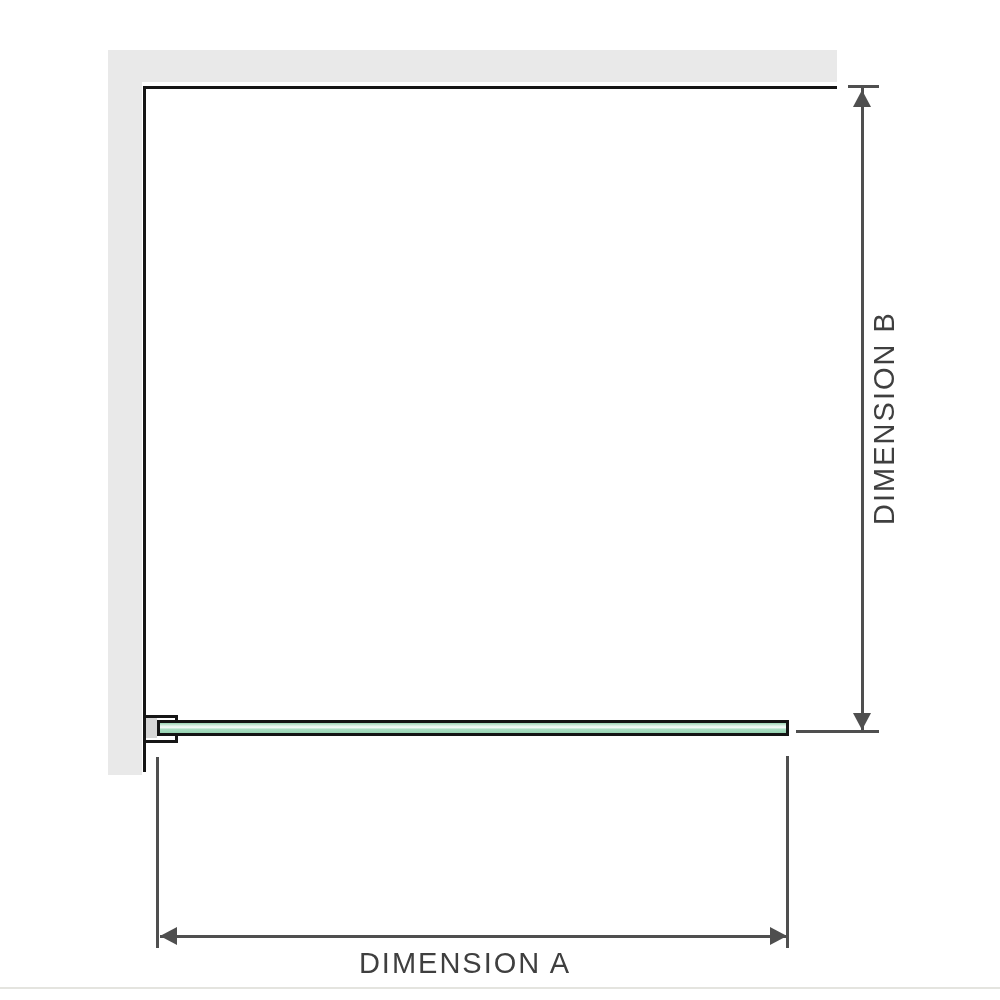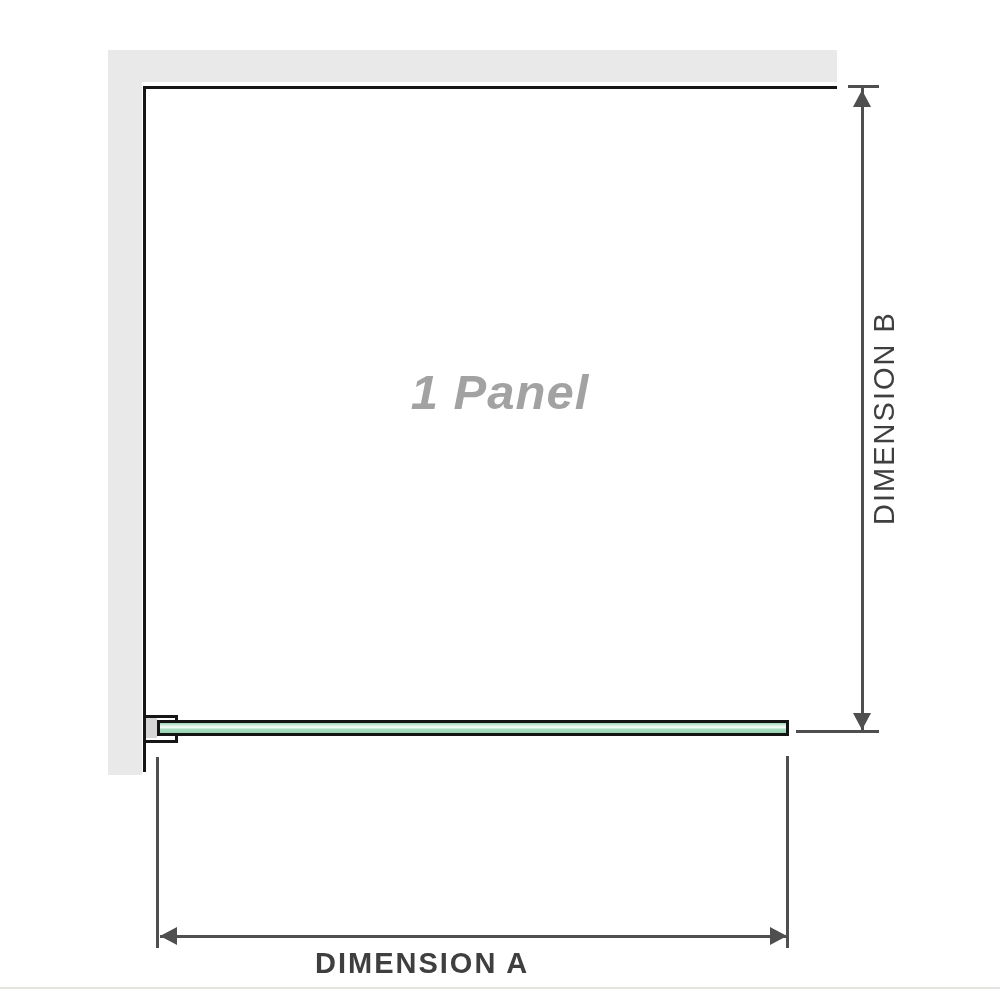--- a/index.html
+++ b/index.html
@@ -61,38 +61,37 @@
   }
   
   .dima-ext-left{left:156px;top:757px;width:3px;height:191px;background:var(--dimension-color);}
   .dima-ext-right{left:786px;top:756px;width:3px;height:192px;background:var(--dimension-color);}
   .dima-line{left:160px;top:935px;width:627px;height:3px;background:var(--dimension-color);}
   .tri-left{left:160px;top:927px;border-top:9px solid transparent;border-bottom:9px solid transparent;
     border-right:17px solid var(--dimension-color);}
   .tri-right{left:770px;top:927px;border-top:9px solid transparent;border-bottom:9px solid transparent;
     border-left:17px solid var(--dimension-color);}
   .dima-label{
-    left:315px;top:949px;width:300px;
-    font-size:29px;font-weight:700;letter-spacing:2px;color:var(--label-color);line-height:1;
+    left:315px;top:949px;width:300px;text-align:center;
+    font-size:29px;font-weight:400;letter-spacing:2px;color:var(--label-color);line-height:1;
   }
   
   .baseline{left:0;top:987px;width:1000px;height:2px;background:var(--baseline-color);}
 </style>
 </head>
 <body>
 
 <div id="stage">
 
   <div class="abs wall-top"></div>
   <div class="abs wall-left"></div>
 
   <div class="abs outline-top"></div>
   <div class="abs outline-left"></div>
 
-  <div class="abs panel-label">1 Panel</div>
 
   <div class="abs bracket"></div>
   <div class="abs bracket-inner"></div>
   <div class="abs glass"></div>
 
   <div class="abs dimb-tick-top"></div>
   <div class="abs dimb-tick-bottom"></div>
   <div class="abs dimb-line"></div>
   <div class="abs tri tri-up"></div>
   <div class="abs tri tri-down"></div>

